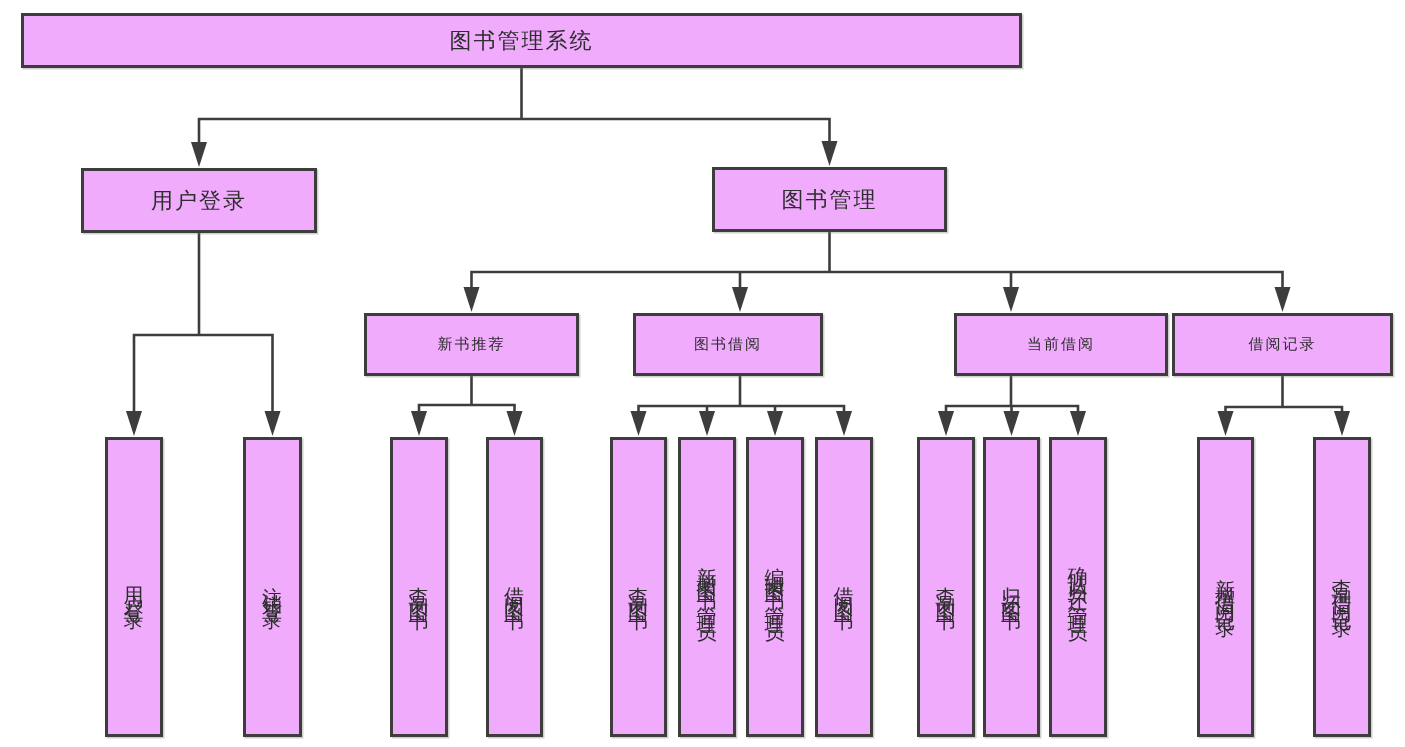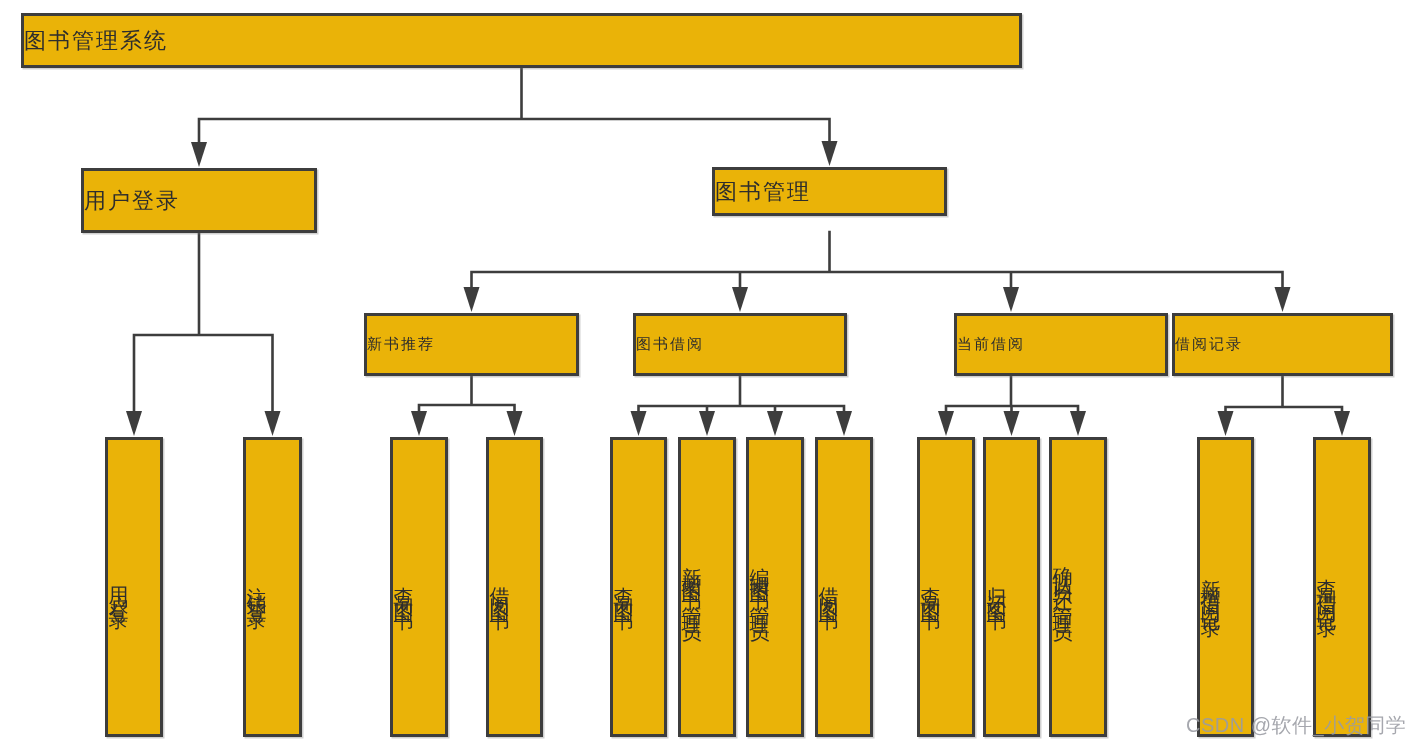--- a/index.html
+++ b/index.html
@@ -13,24 +13,24 @@
     position:relative;
     width:1405px;height:747px;
     background:var(--bg);
     font-family:"Liberation Sans", sans-serif;
     overflow:hidden;
   }
   svg.edges{position:absolute;left:0;top:0;width:1405px;height:747px;}
   .node{
     position:absolute;
     box-sizing:border-box;
-    background:#eab308;
+    background:#f0abfc;
     border:3px solid var(--line);
     box-shadow:1.5px 1.5px 0 rgba(120,120,120,.35);
-    display:flex;align-items:center;justify-content:flex-start;
+    display:flex;align-items:center;justify-content:center;
     color:var(--text);
   }
   .node .label{
     font-size:22px;
     letter-spacing:2px;
     white-space:nowrap;
   }
   .node.level3 .label{font-size:15px;}
   .node.leaf .label{
     writing-mode:vertical-rl;
@@ -83,27 +83,27 @@
       <polygon points="1217.5,411 1233.5,411 1225.5,436" fill="#3d3d3d"></polygon>
       <polygon points="1334,411 1350,411 1342,436" fill="#3d3d3d"></polygon>
     </svg>
   <div id="nodes-layer">
       <div class="node" style="left: 21px; top: 13px; width: 1001px; height: 55px;">
         <span class="label">图书管理系统</span>
       </div>
       <div class="node" style="left: 81px; top: 168px; width: 236px; height: 65px;">
         <span class="label">用户登录</span>
       </div>
-      <div class="node" style="left: 712px; top: 167px; width: 235px; height: 49px;">
+      <div class="node" style="left: 712px; top: 167px; width: 235px; height: 65px;">
         <span class="label">图书管理</span>
       </div>
       <div class="node level3" style="left: 364px; top: 313px; width: 215px; height: 63px;">
         <span class="label">新书推荐</span>
       </div>
-      <div class="node level3" style="left: 633px; top: 313px; width: 214px; height: 63px;">
+      <div class="node level3" style="left: 633px; top: 313px; width: 190px; height: 63px;">
         <span class="label">图书借阅</span>
       </div>
       <div class="node level3" style="left: 954px; top: 313px; width: 214px; height: 63px;">
         <span class="label">当前借阅</span>
       </div>
       <div class="node level3" style="left: 1172px; top: 313px; width: 221px; height: 63px;">
         <span class="label">借阅记录</span>
       </div>
       <div class="node leaf" style="left: 105px; top: 437px; width: 58px; height: 300px;">
         <span class="label">用户登录</span>
@@ -138,14 +138,13 @@
       <div class="node leaf" style="left: 1049px; top: 437px; width: 58px; height: 300px;">
         <span class="label">确认归还（管理员）</span>
       </div>
       <div class="node leaf" style="left: 1197px; top: 437px; width: 57px; height: 300px;">
         <span class="label">新增借阅记录</span>
       </div>
       <div class="node leaf" style="left: 1313px; top: 437px; width: 58px; height: 300px;">
         <span class="label">查询借阅记录</span>
       </div>
     </div>
-  <div class="watermark">CSDN @软件_小贺同学</div>
 </div>
 
 </body></html>

